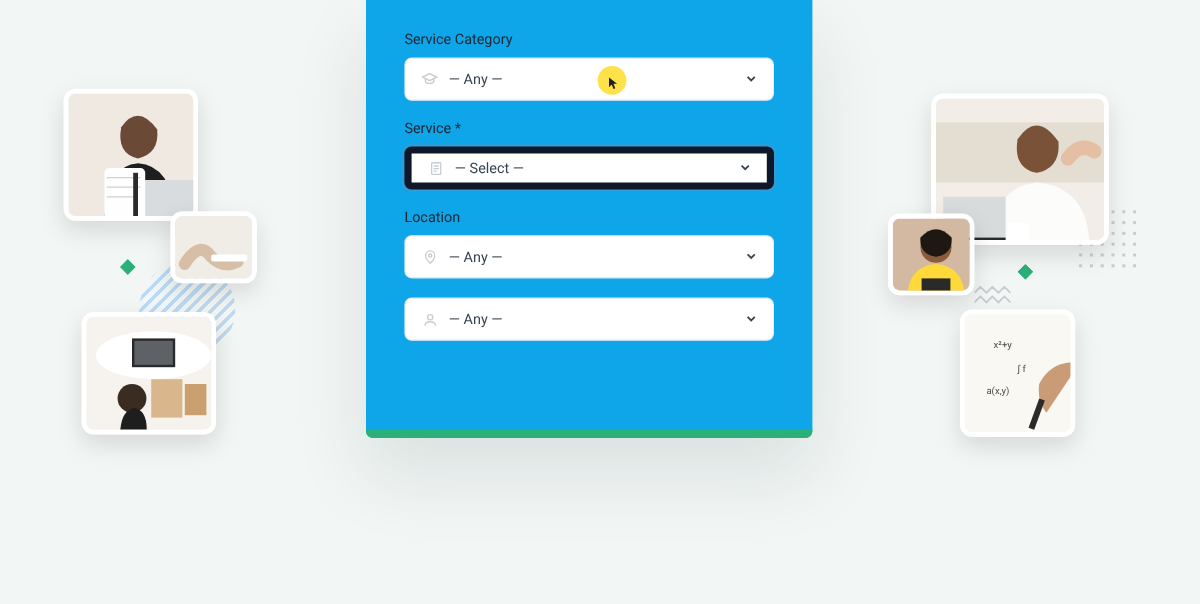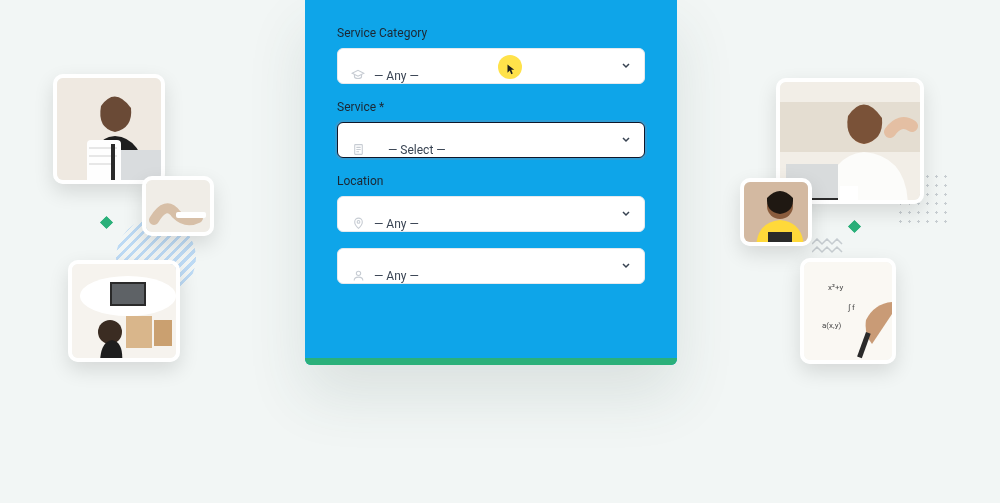--- a/index.html
+++ b/index.html
@@ -38,29 +38,28 @@
     display: block;
     margin-bottom: 8px;
   }
   .select {
     width: 100%;
     height: 36px;
     border: 1px solid #e6e9ed;
     border-radius: 6px;
     background: #fff;
     display: flex;
-    align-items: flex-end;
+    align-items: center;
     padding: 0 12px;
     position: relative;
     cursor: pointer;
   }
   .select.highlighted {
-    border: 1px solid #0f172a;
+    border: 6px solid #0f172a;
     box-shadow: 0 0 0 2px rgba(240,115,102,0.15);
-    gap: 14px;
   }
   .select .left-icon {
     width: 16px;
     height: 16px;
     display: inline-flex;
     align-items: center;
     justify-content: center;
     margin-right: 8px;
     color: #c7ccd3;
   }

